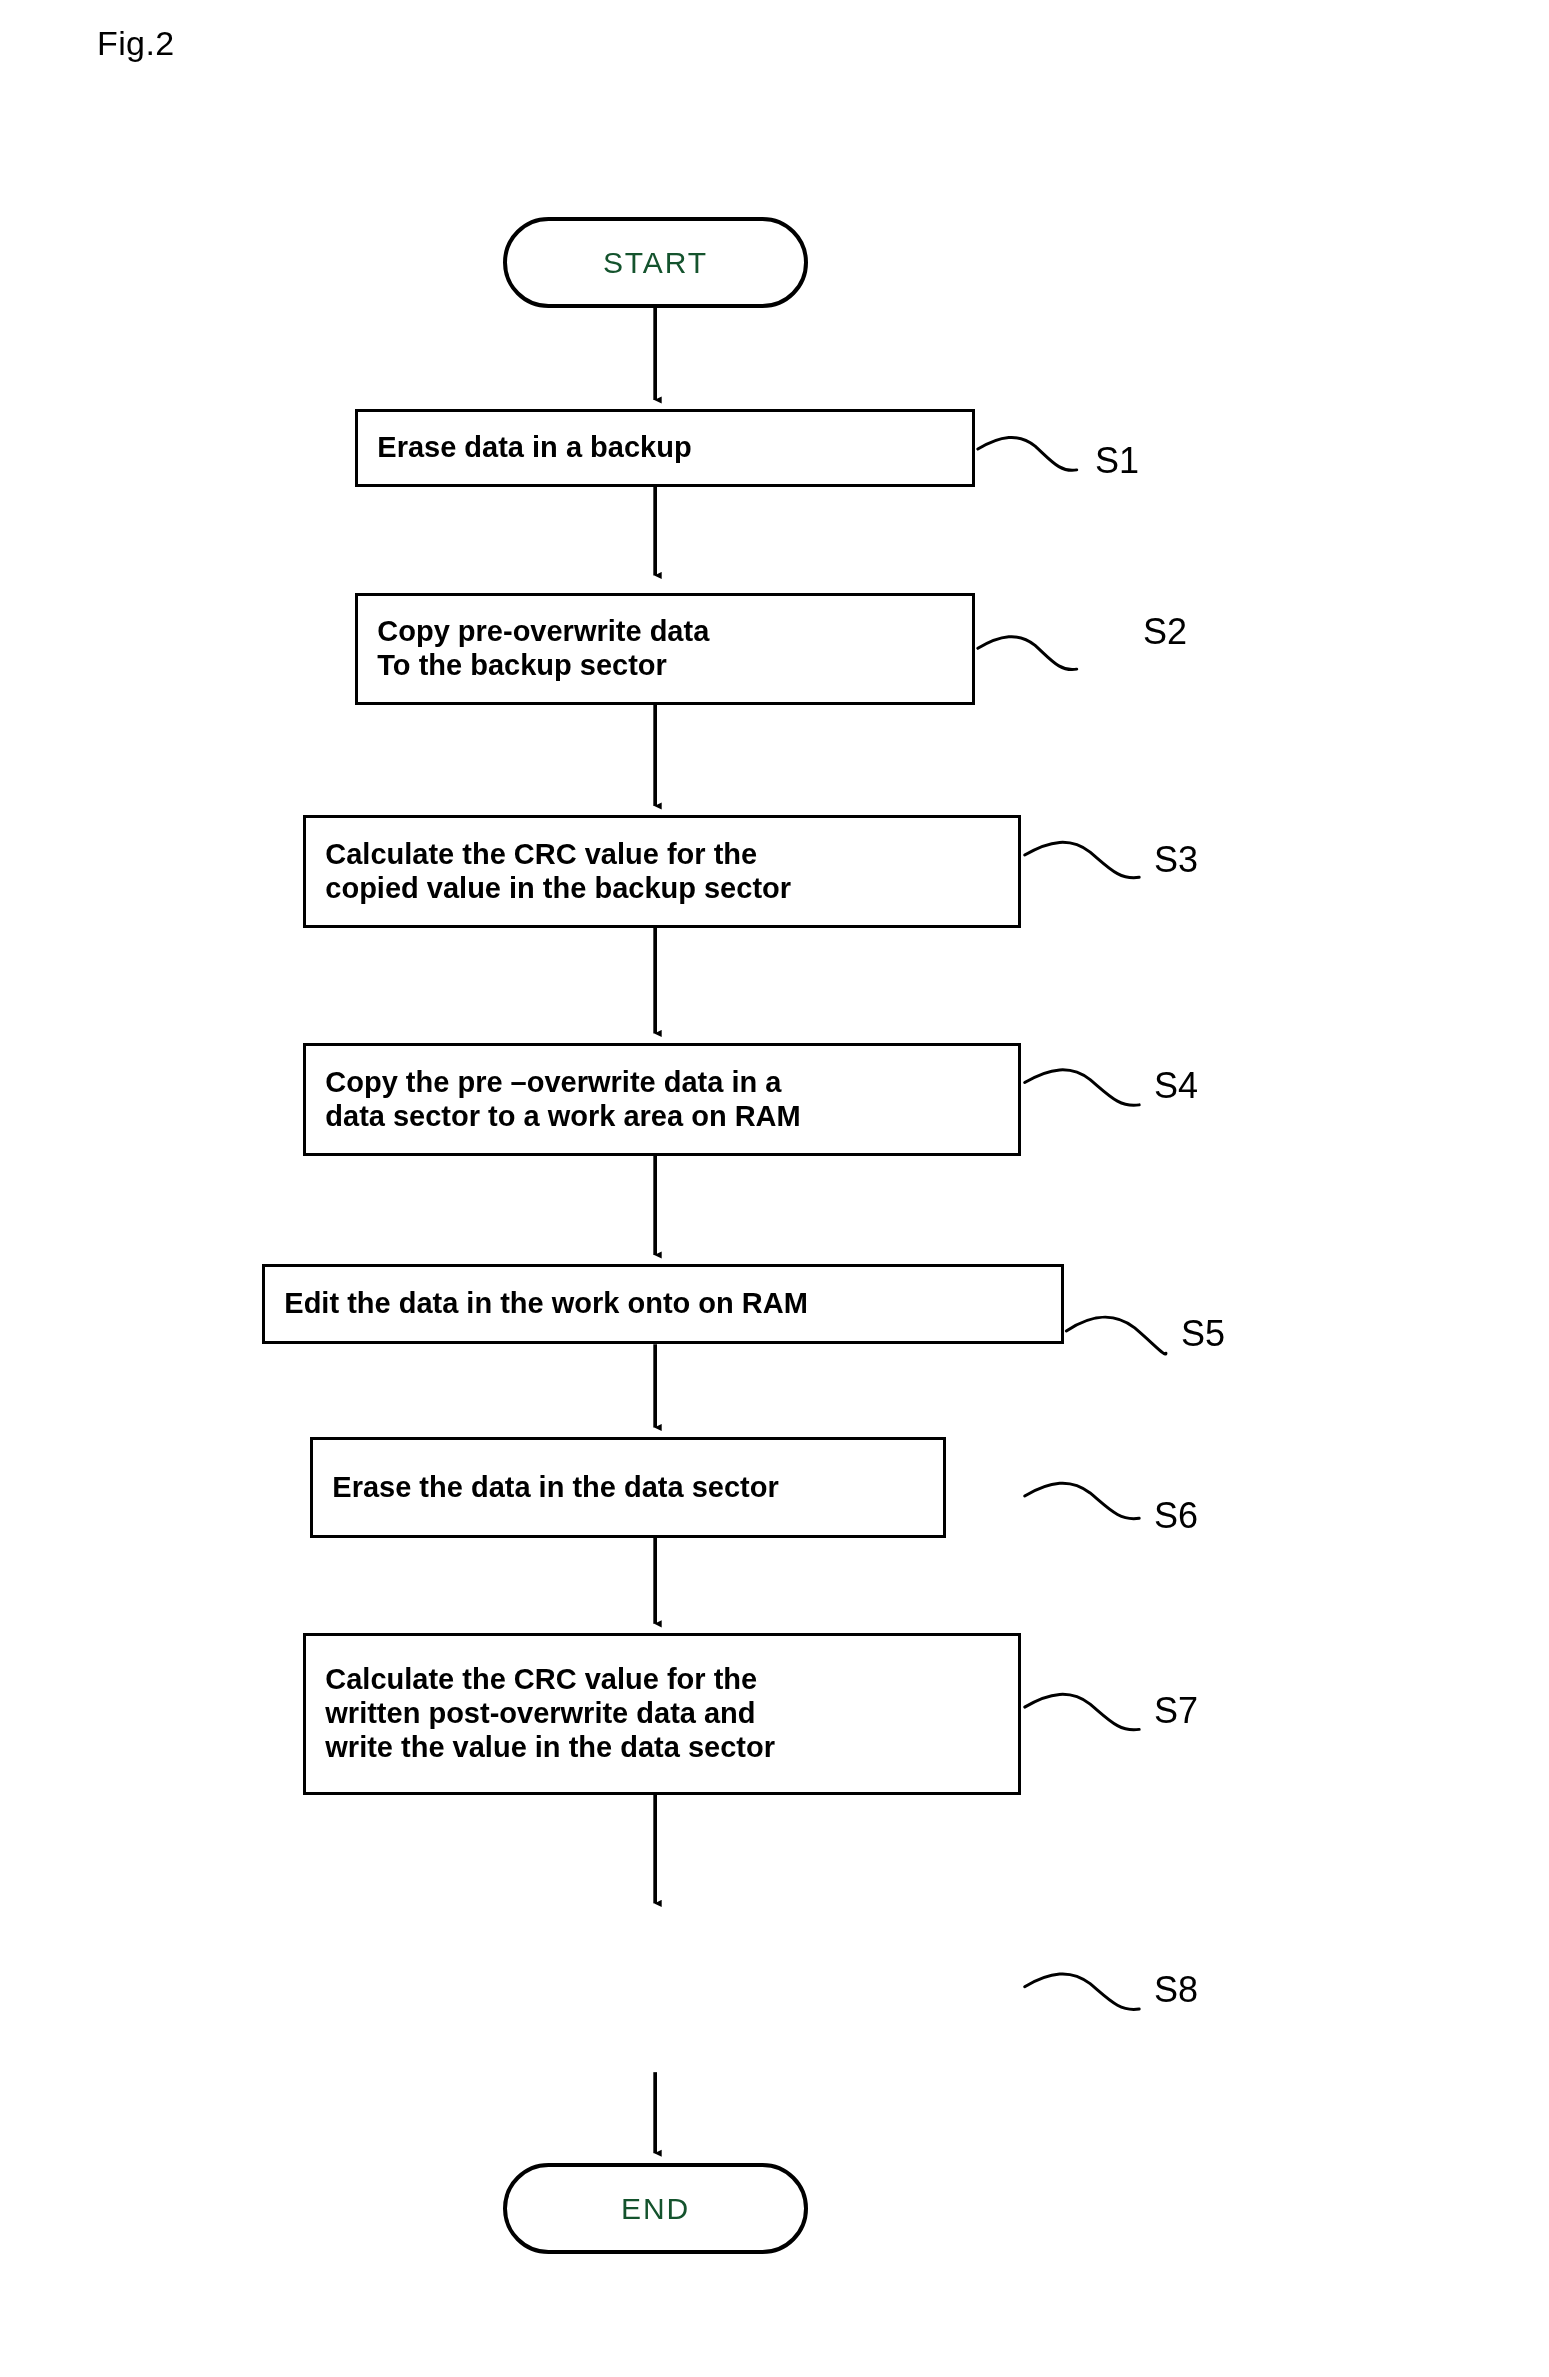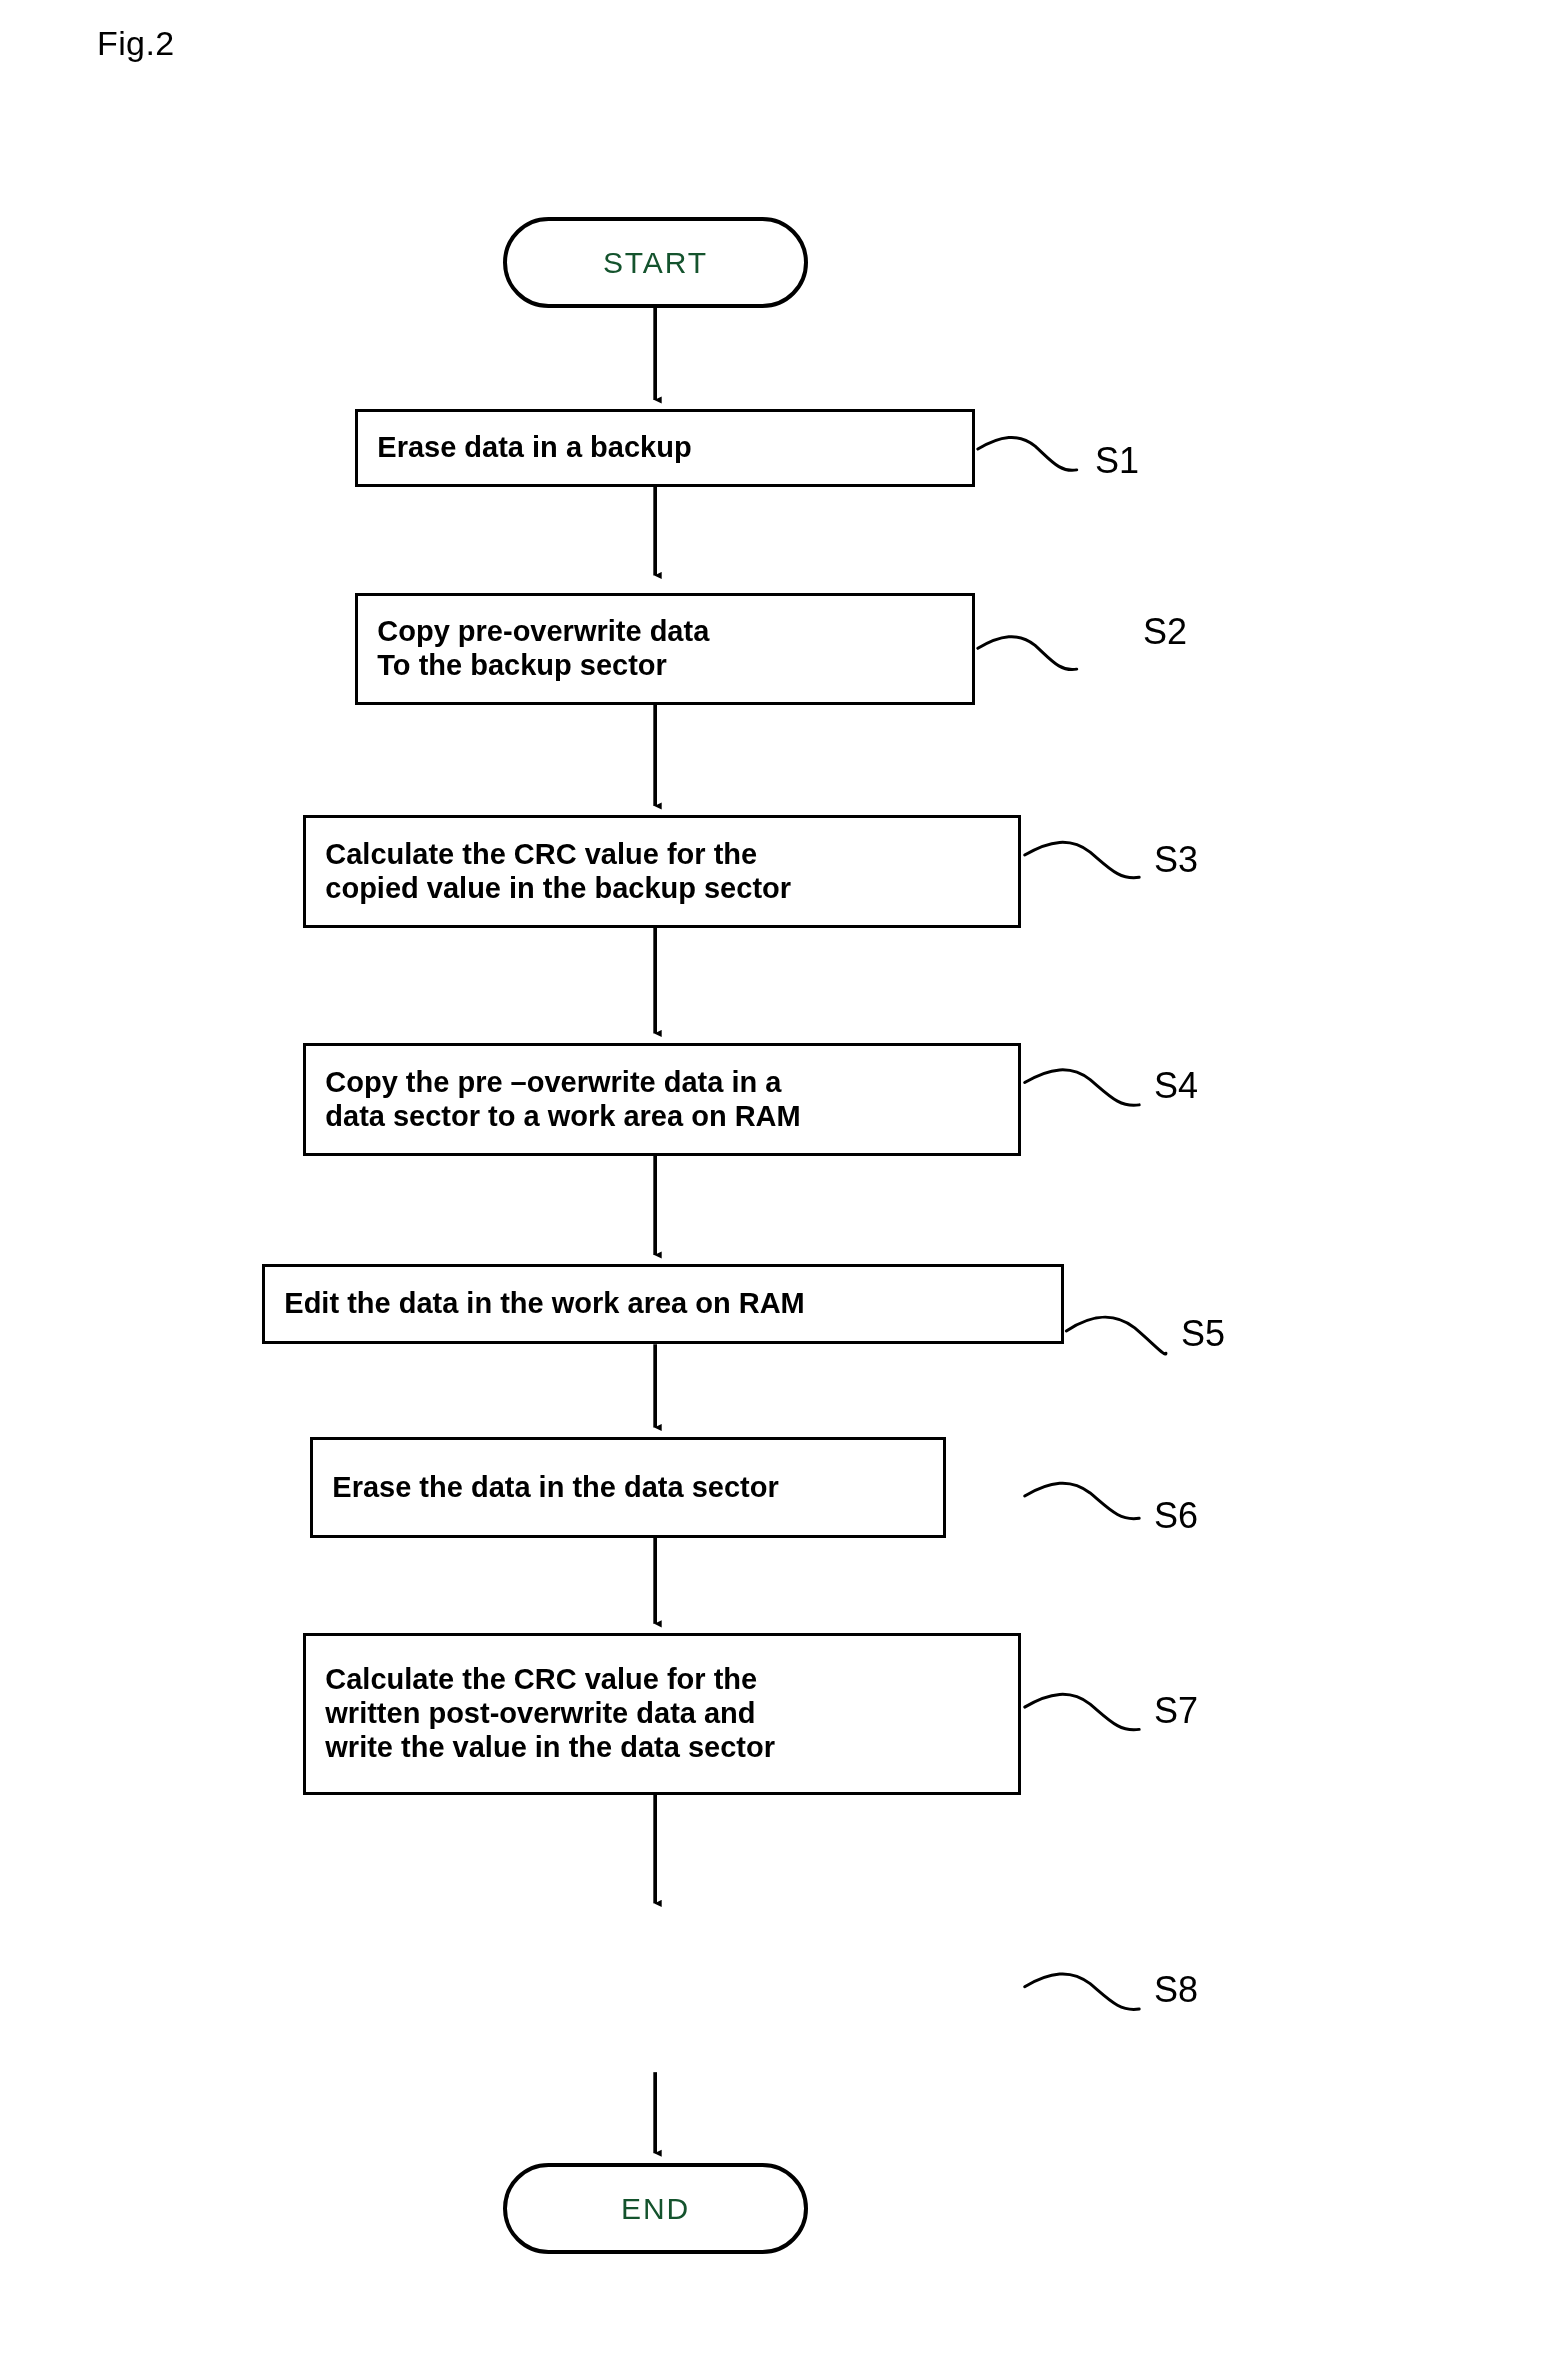--- a/index.html
+++ b/index.html
@@ -157,21 +157,21 @@
     <div class="proc-text">Calculate the CRC value for the
 copied value in the backup sector</div>
   </div>
 
   <div class="process" style="left:303px; top:1043px; width:718px; height:113px;">
     <div class="proc-text">Copy the pre –overwrite data in a
 data sector to a work area on RAM</div>
   </div>
 
   <div class="process" style="left:262px; top:1264px; width:802px; height:80px;">
-    <div class="proc-text">Edit the data in the work area on RAM</div>
+    <div class="proc-text">Edit the data in the work onto on RAM</div>
   </div>
 
   <div class="process" style="left:303px; top:1437px; width:636px; height:101px;margin-left:7px;">
     <div class="proc-text">Erase the data in the data sector</div>
   </div>
 
   <div class="process" style="left:303px; top:1633px; width:718px; height:162px;">
     <div class="proc-text">Calculate the CRC value for the
 written post-overwrite data and
 write the value in the data sector</div>

